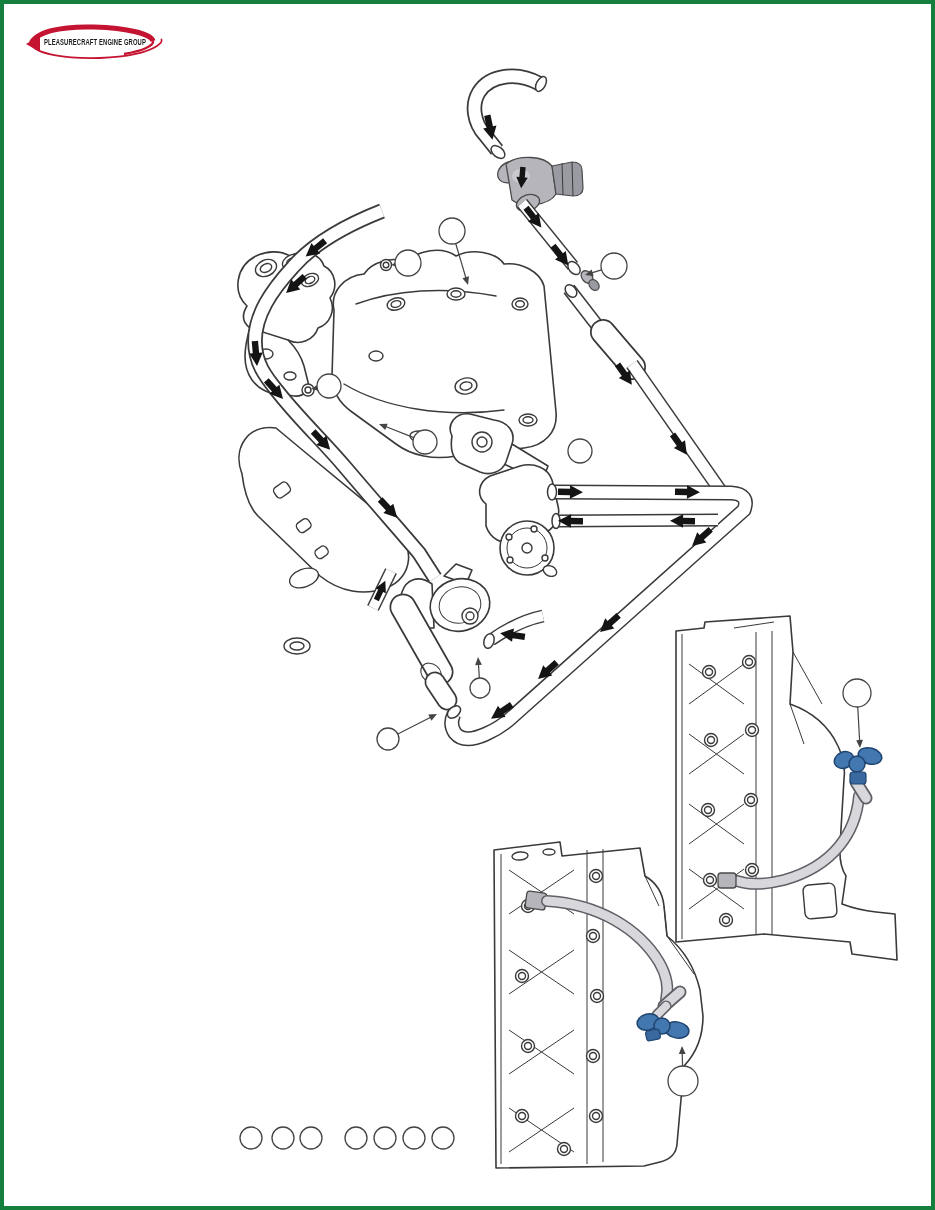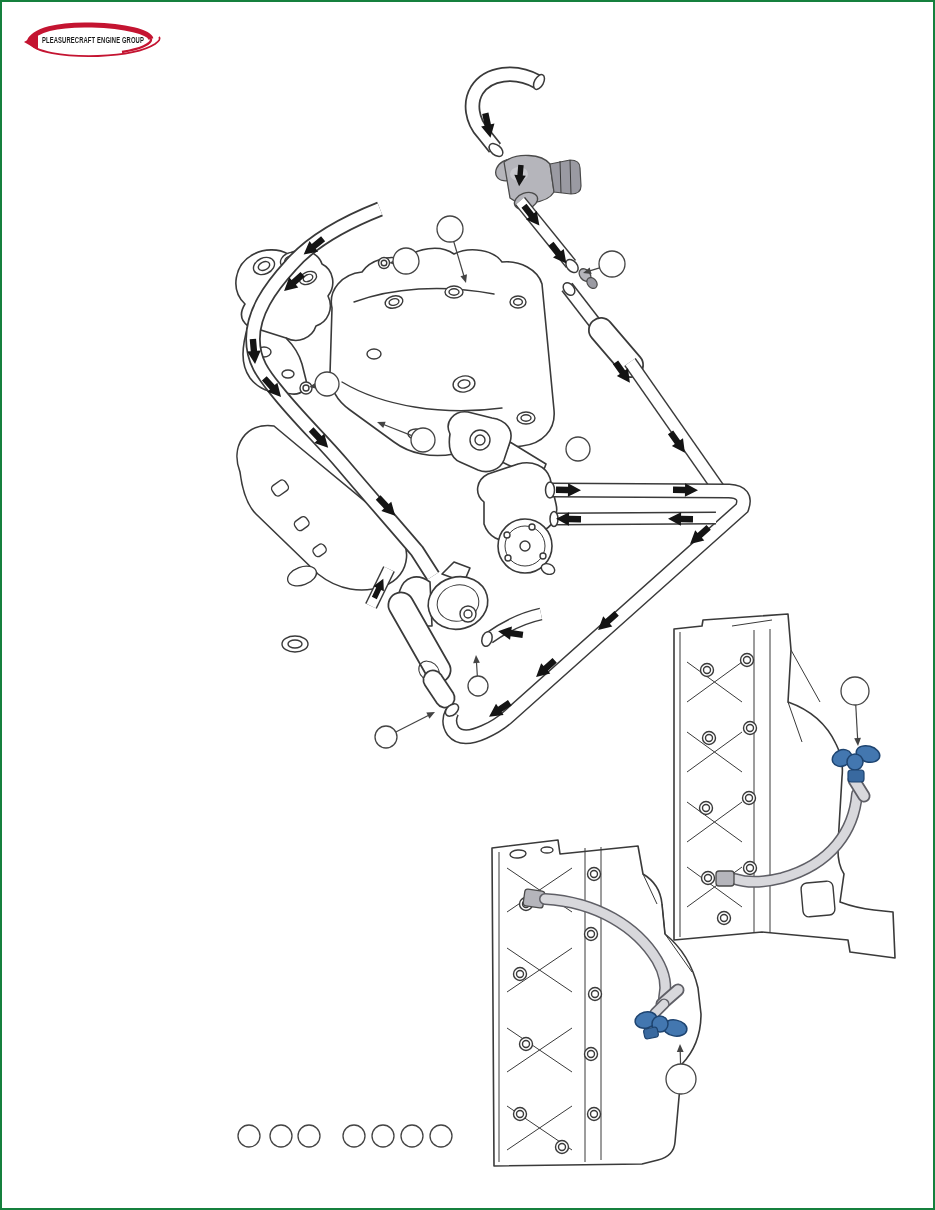--- a/index.html
+++ b/index.html
@@ -1,17 +1,17 @@
 <!DOCTYPE html>
 <html><head>
 <meta charset="utf-8">
 <style>
   html,body{margin:0;padding:0;background:#e9e9e9;}
   #page{position:relative;width:935px;height:1210px;background:var(--bg,#fff);
-        border:2px solid #15803d;box-sizing:border-box;margin:0 auto;
+        border:4px solid #15803d;box-sizing:border-box;margin:0 auto;
         font-family:"Liberation Sans", sans-serif;overflow:hidden;}
   svg{display:block;}
   
   .ln   {fill:#ffffff;stroke:var(--line);stroke-width:1.6;stroke-linejoin:round;}
   .lnf  {fill:none;stroke:var(--line);stroke-width:1.4;stroke-linejoin:round;stroke-linecap:round;}
   .thin {fill:none;stroke:var(--line);stroke-width:1;stroke-linejoin:round;}
   .ho   {fill:none;stroke:var(--line);stroke-linecap:butt;}
   .hi   {fill:none;stroke:#ffffff;stroke-linecap:butt;}
   .hor  {stroke-linecap:round;}
   .cap  {fill:#ffffff;stroke:var(--line);stroke-width:1.5;}

